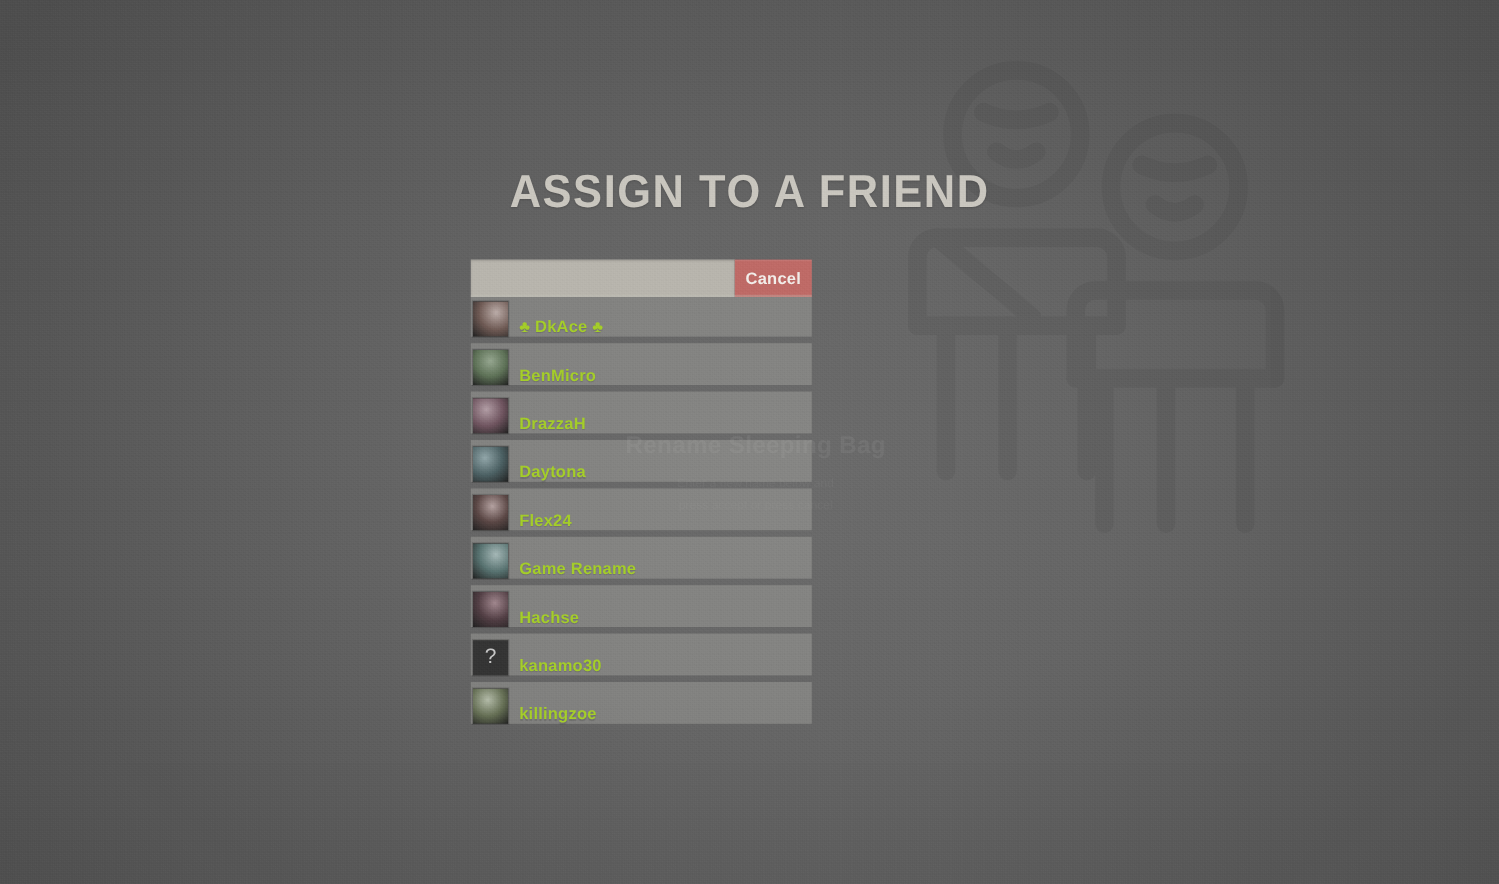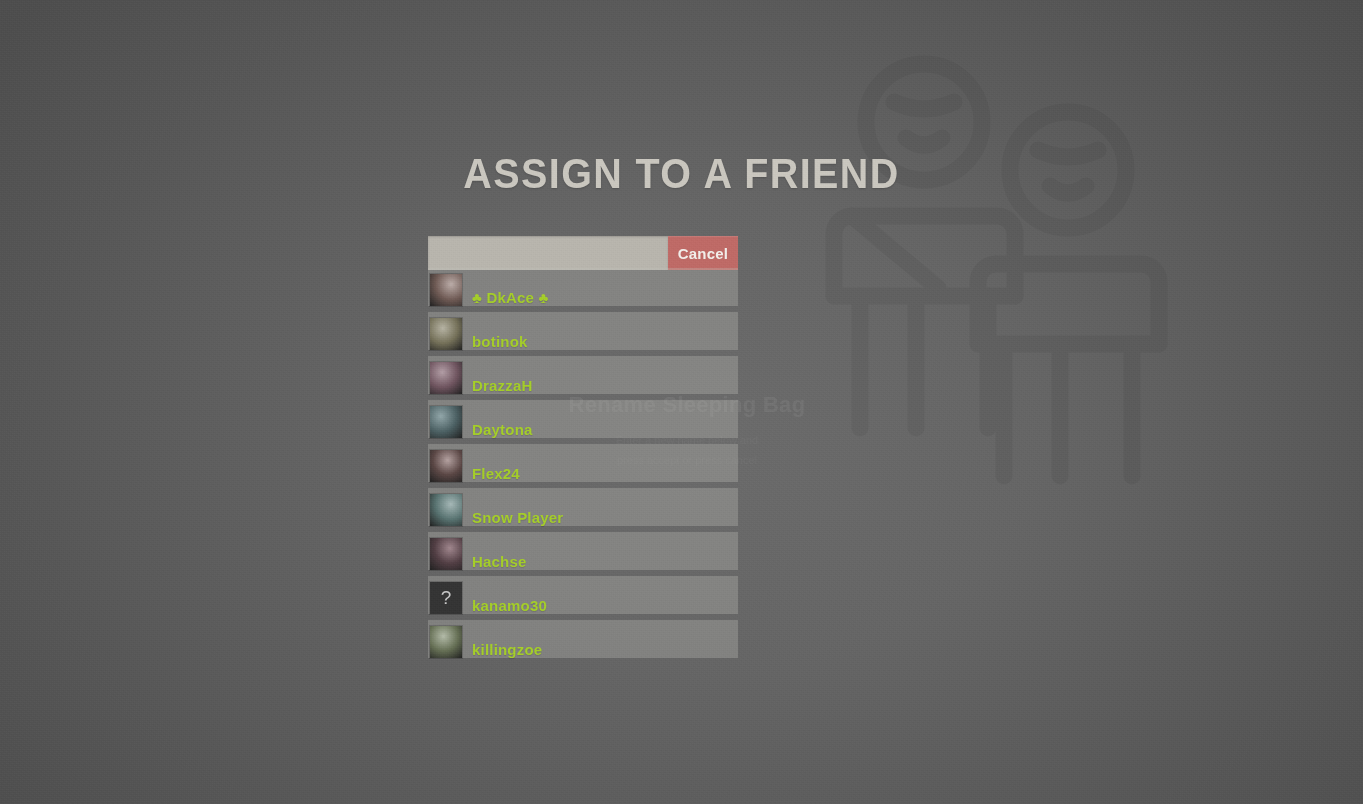--- a/index.html
+++ b/index.html
@@ -234,23 +234,23 @@
 
     <div class="friend-list">
         <div class="friend-row">
           <div class="avatar">
             <div class="avatar-art" style="background: radial-gradient(circle at 66% 32%, rgb(188, 173, 169) 0%, rgb(110, 89, 83) 52%, rgb(31, 31, 31) 100%);"></div>
           </div>
           <div class="friend-name">♣ DkAce ♣</div>
         </div>
         <div class="friend-row">
           <div class="avatar">
-            <div class="avatar-art" style="background: radial-gradient(circle at 40% 32%, rgb(183, 180, 164) 0%, rgb(116, 112, 88) 52%, rgb(31, 31, 31) 100%);"></div>
-          </div>
-          <div class="friend-name">botinok</div>
+            <div class="avatar-art" style="background: radial-gradient(circle at 49% 32%, rgb(150, 167, 144) 0%, rgb(93, 113, 86) 52%, rgb(31, 31, 31) 100%);"></div>
+          </div>
+          <div class="friend-name">BenMicro</div>
         </div>
         <div class="friend-row">
           <div class="avatar">
             <div class="avatar-art" style="background: radial-gradient(circle at 38% 32%, rgb(179, 158, 166) 0%, rgb(110, 83, 94) 52%, rgb(31, 31, 31) 100%);"></div>
           </div>
           <div class="friend-name">DrazzaH</div>
         </div>
         <div class="friend-row">
           <div class="avatar">
             <div class="avatar-art" style="background: radial-gradient(circle at 34% 32%, rgb(146, 167, 170) 0%, rgb(75, 96, 99) 52%, rgb(31, 31, 31) 100%);"></div>
@@ -260,21 +260,21 @@
         <div class="friend-row">
           <div class="avatar">
             <div class="avatar-art" style="background: radial-gradient(circle at 55% 32%, rgb(181, 162, 161) 0%, rgb(90, 70, 68) 52%, rgb(31, 31, 31) 100%);"></div>
           </div>
           <div class="friend-name">Flex24</div>
         </div>
         <div class="friend-row">
           <div class="avatar">
             <div class="avatar-art" style="background: radial-gradient(circle at 65% 32%, rgb(166, 185, 184) 0%, rgb(86, 113, 111) 52%, rgb(31, 31, 31) 100%);"></div>
           </div>
-          <div class="friend-name">Snow Player</div>
+          <div class="friend-name">Game Rename</div>
         </div>
         <div class="friend-row">
           <div class="avatar">
             <div class="avatar-art" style="background: radial-gradient(circle at 62% 32%, rgb(161, 135, 142) 0%, rgb(81, 61, 67) 52%, rgb(31, 31, 31) 100%);"></div>
           </div>
           <div class="friend-name">Hachse</div>
         </div>
         <div class="friend-row">
           <div class="avatar avatar-unknown">?</div>
           <div class="friend-name">kanamo30</div>

